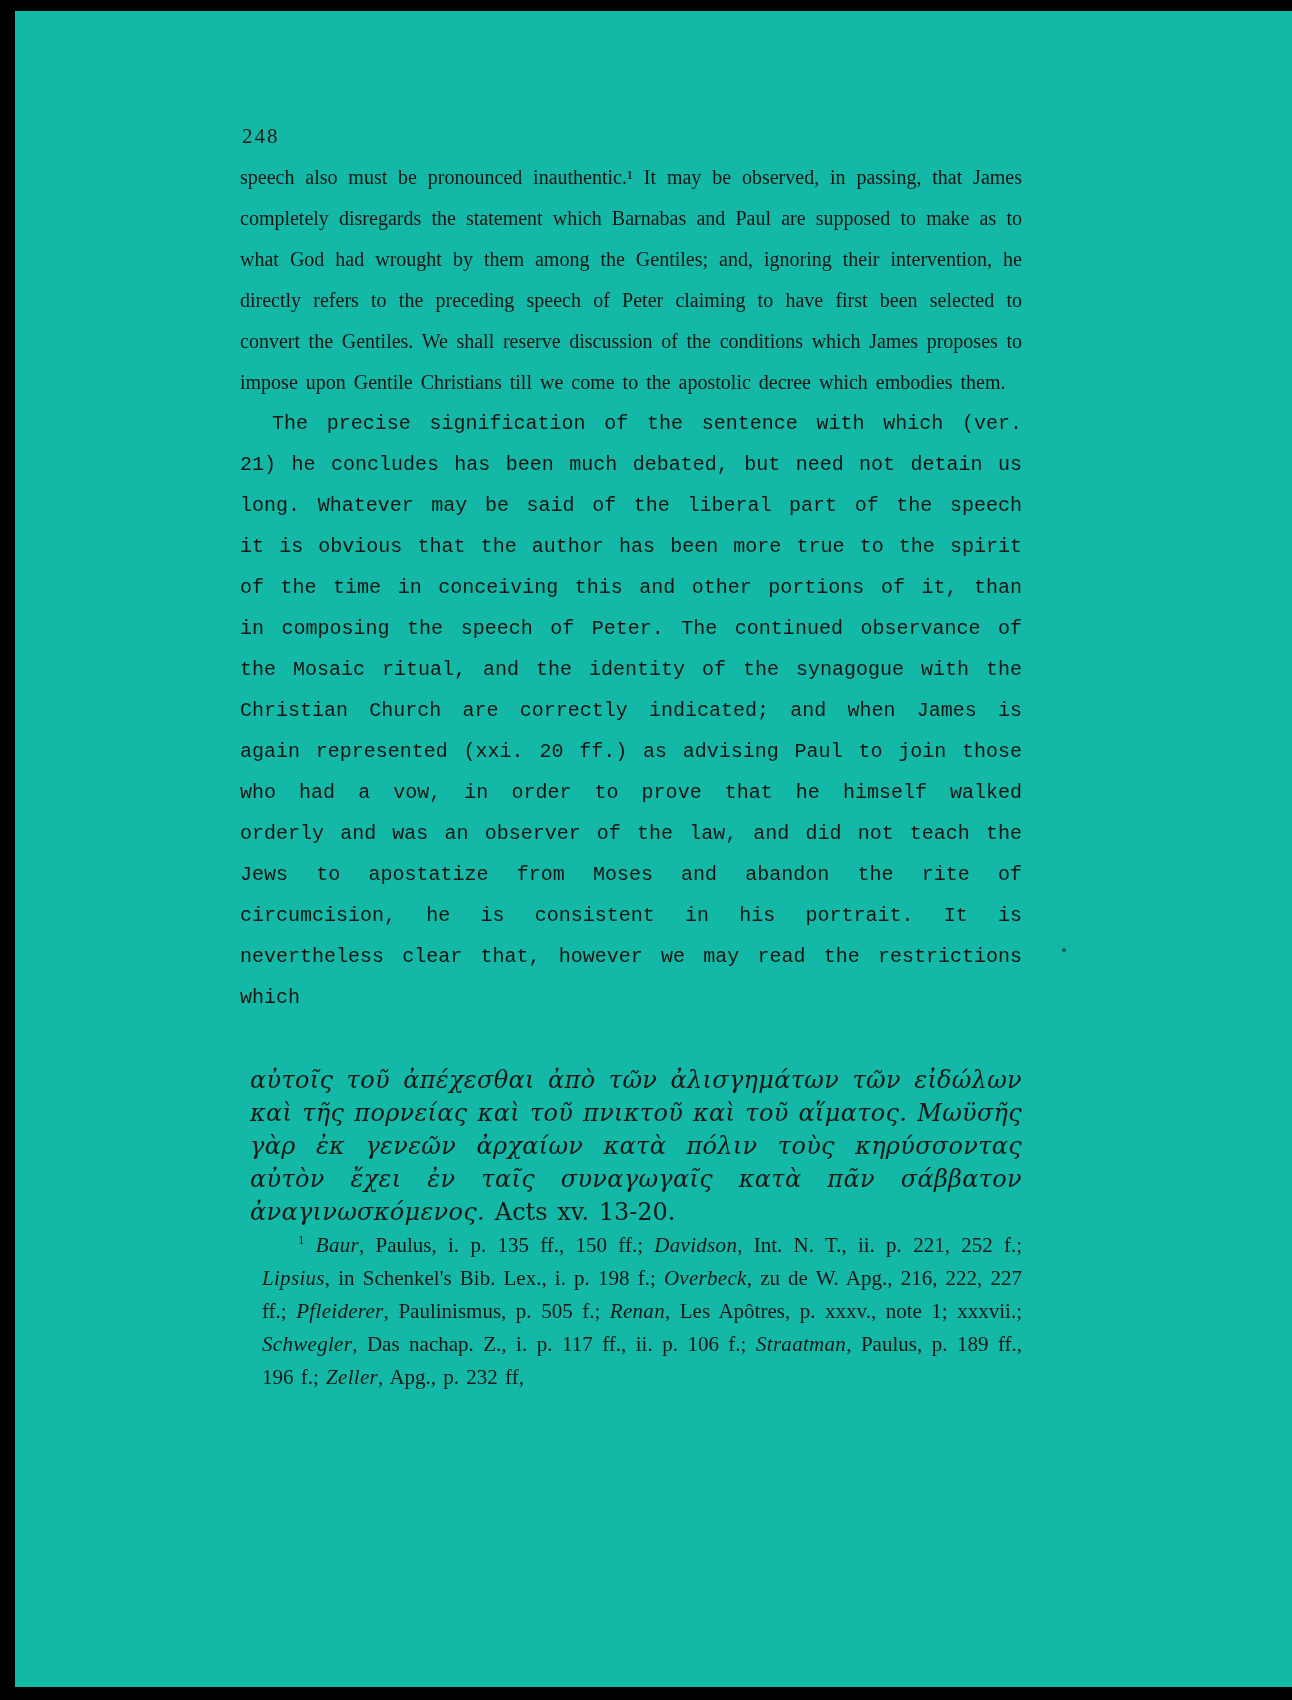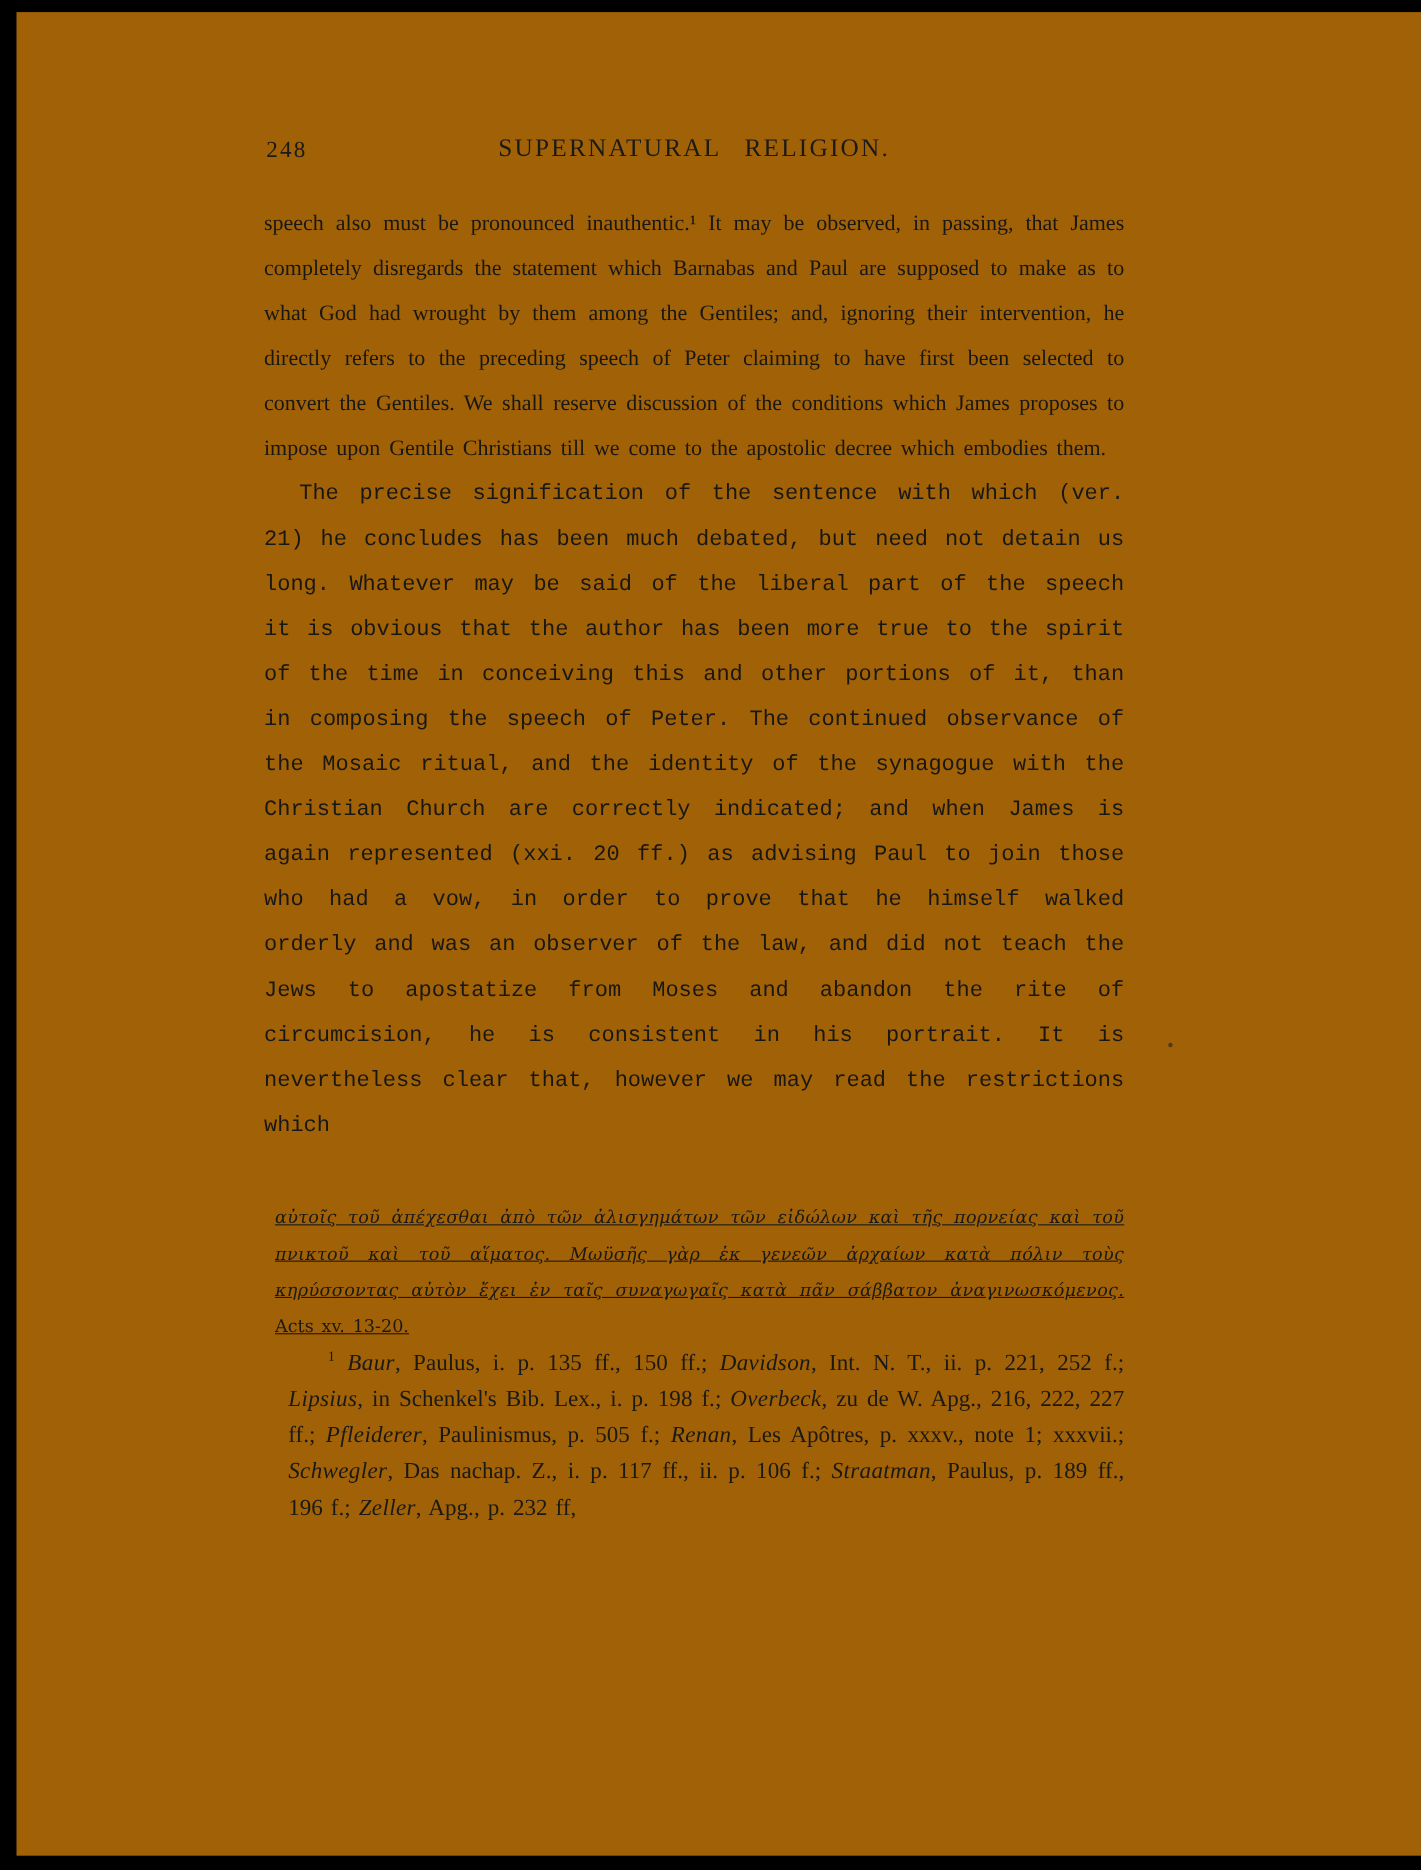--- a/index.html
+++ b/index.html
@@ -4,21 +4,21 @@
 <style>
   * { margin: 0; padding: 0; box-sizing: border-box; }
   html, body { background: #ffffff; }
   body {
     width: 1292px; height: 1700px;
     font-family: "Liberation Serif", serif;
   }
   .page {
     position: relative;
     width: 1292px; height: 1700px;
-    background: #a16207;
+    background: #14b8a6;
     color: #161412;
     overflow: hidden;
   }
   .scan-bar { position: absolute; background: #000; }
   .scan-top    { top: 0; left: 0; width: 1292px; height: 11px; }
   .scan-left   { top: 0; left: 0; width: 15px; height: 1700px; }
   .scan-bottom { bottom: 0; left: 0; width: 1292px; height: 13px; }
 
   .content {
     position: absolute;
@@ -60,22 +60,21 @@
     color: #1b1916;
   }
   .fn {
     font-size: 20.5px;
     line-height: 33px;
     text-align: justify;
     word-spacing: 2px;
   }
   .fn.greek {
     font-family: "DejaVu Serif", serif;
-    font-size: 16px;
-    text-decoration: underline;
+    font-size: 24px;
   }
   .fn.note { margin-top: 0; text-indent: 36px; font-size: 21px; margin-left: 12px; }
   .fn i { letter-spacing: 0.3px; }
   .fn sup {
     font-size: 13px;
     line-height: 0;
     vertical-align: super;
   }
   .artifact-dot {
     position: absolute;
@@ -92,21 +91,20 @@
 <div class="page">
 
   <div class="scan-bar scan-top"></div>
   <div class="scan-bar scan-left"></div>
   <div class="scan-bar scan-bottom"></div>
 
   <div class="content">
 
     <div class="running-head">
       <span class="pagenum">248</span>
-      <span class="headtitle">SUPERNATURAL RELIGION.</span>
     </div>
 
     <div class="body-text">
       <p class="para no-indent">speech also must be pronounced inauthentic.¹  It may be observed, in passing, that James completely disregards the statement which Barnabas and Paul are supposed to make as to what God had wrought by them among the Gentiles; and, ignoring their intervention, he directly refers to the preceding speech of Peter claiming to have first been selected to convert the Gentiles.  We shall reserve discussion of the conditions which James proposes to impose upon Gentile Christians till we come to the apostolic decree which embodies them.</p>
       <p class="para indent">The precise signification of the sentence with which (ver. 21) he concludes has been much debated, but need not detain us long.  Whatever may be said of the liberal part of the speech it is obvious that the author has been more true to the spirit of the time in conceiving this and other portions of it, than in composing the speech of Peter. The continued observance of the Mosaic ritual, and the identity of the synagogue with the Christian Church are correctly indicated; and when James is again represented (xxi. 20 ff.) as advising Paul to join those who had a vow, in order to prove that he himself walked orderly and was an observer of the law, and did not teach the Jews to apostatize from Moses and abandon the rite of circumcision, he is consistent in his portrait.  It is nevertheless clear that, however we may read the restrictions which</p>
     </div>
 
     <div class="footnotes">
       <p class="fn greek"><i>αὐτοῖς τοῦ ἀπέχεσθαι ἀπὸ τῶν ἀλισγημάτων τῶν εἰδώλων καὶ τῆς πορνείας καὶ τοῦ πνικτοῦ καὶ τοῦ αἵματος.  Μωϋσῆς γὰρ ἐκ γενεῶν ἀρχαίων κατὰ πόλιν τοὺς κηρύσσοντας αὐτὸν ἔχει ἐν ταῖς συναγωγαῖς κατὰ πᾶν σάββατον ἀναγινωσκόμενος. </i><span>Acts xv. 13-20.</span></p>
       <p class="fn note"><sup>1</sup><span> </span><i>Baur</i><span>, Paulus, i. p. 135 ff., 150 ff.; </span><i>Davidson</i><span>, Int. N. T., ii. p. 221, 252 f.; </span><i>Lipsius</i><span>, in Schenkel's Bib. Lex., i. p. 198 f.; </span><i>Overbeck</i><span>, zu de W. Apg., 216, 222, 227 ff.; </span><i>Pfleiderer</i><span>, Paulinismus, p. 505 f.; </span><i>Renan</i><span>, Les Apôtres, p. xxxv., note 1; xxxvii.; </span><i>Schwegler</i><span>, Das nachap. Z., i. p. 117 ff., ii. p. 106 f.; </span><i>Straatman</i><span>, Paulus, p. 189 ff., 196 f.; </span><i>Zeller</i><span>, Apg., p. 232 ff,</span></p>

